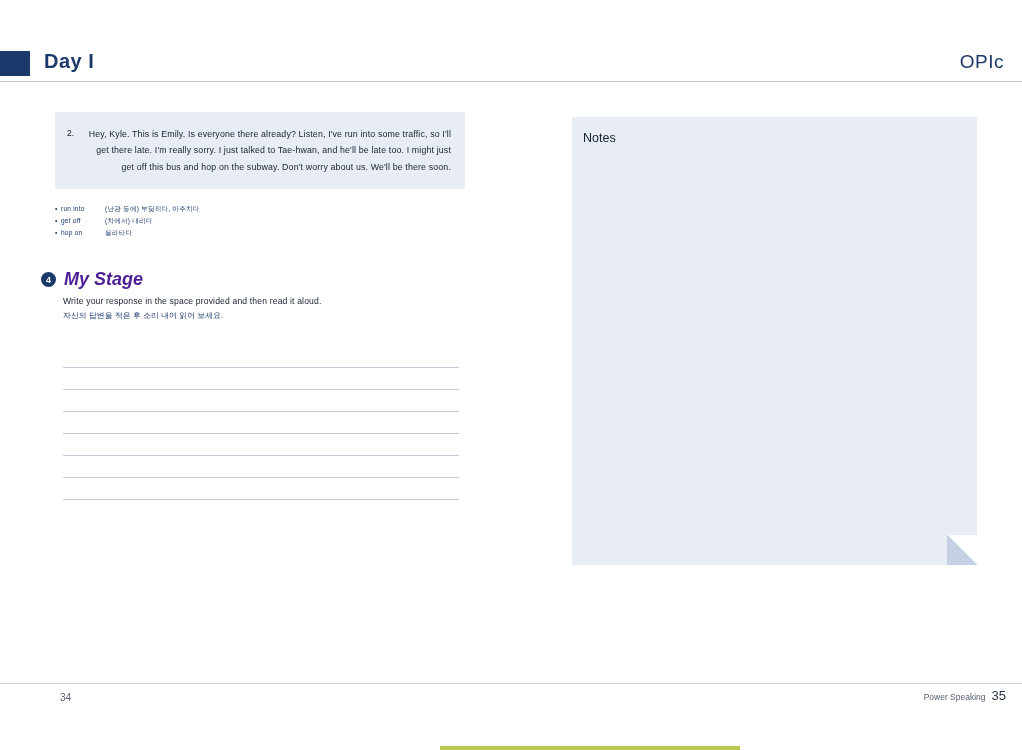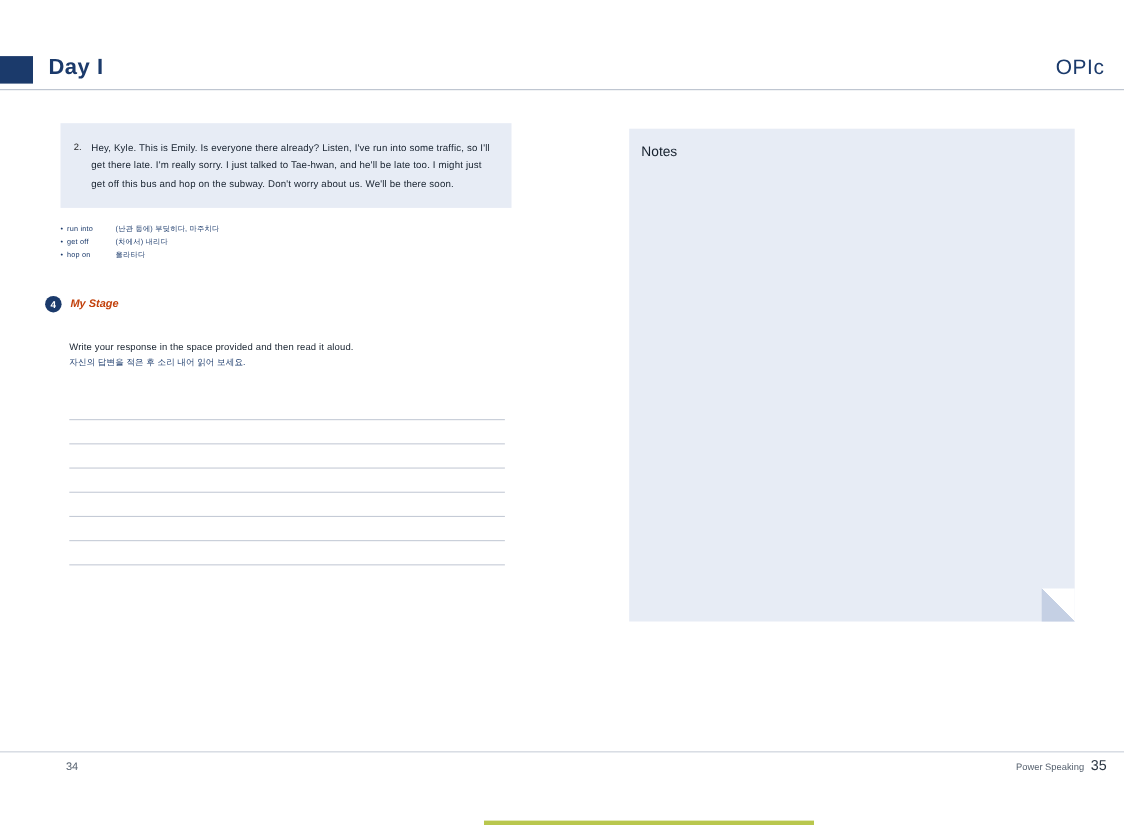--- a/index.html
+++ b/index.html
@@ -81,20 +81,21 @@
     color: #1d1d1d;
     width: 16px;
     flex: 0 0 16px;
     line-height: 1.85;
   }
   .dialog-text {
     font-size: 8.8px;
     color: #16212e;
     line-height: 1.85;
     letter-spacing: 0.15px;
+    text-align: right;
   }
 
   .translation {
     margin-top: 13px;
     font-size: 7.4px;
     color: #1b3a6b;
     line-height: 1.75;
     letter-spacing: 0.1px;
     width: 400px;
   }
@@ -131,28 +132,28 @@
     color: #ffffff;
     font-size: 9px;
     font-weight: bold;
     display: flex;
     align-items: center;
     justify-content: center;
     margin-left: -14px;
     margin-right: 8px;
   }
   .stage-title {
-    font-size: 10px;
+    font-size: 18px;
     font-style: italic;
     font-weight: bold;
-    color: #c2410c;
+    color: #4c1d95;
   }
 
   .instructions {
-    margin-top: 24px;
+    margin-top: 4px;
     margin-left: 8px;
   }
   .instruction-en {
     font-size: 8.6px;
     color: #16212e;
     line-height: 1.7;
     letter-spacing: 0.15px;
   }
   .instruction-ko {
     font-size: 7.8px;

